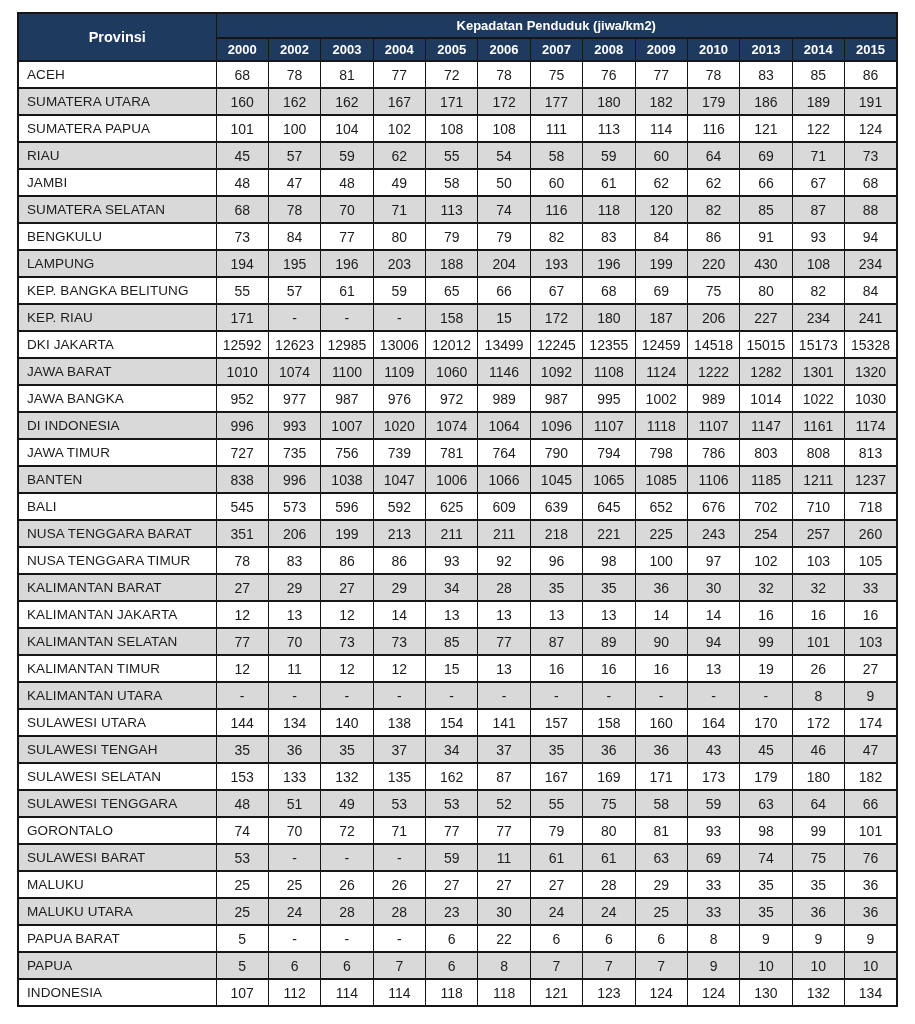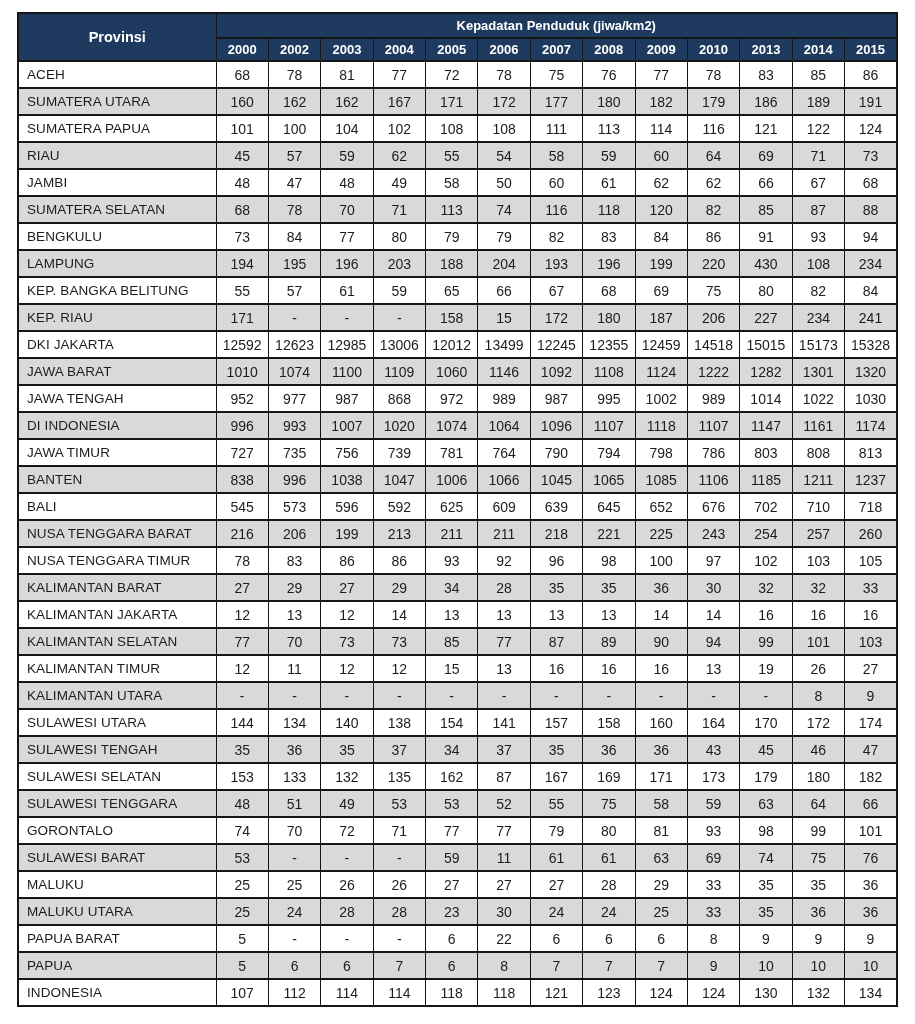--- a/index.html
+++ b/index.html
@@ -280,25 +280,25 @@
           <td>1146</td>
           <td>1092</td>
           <td>1108</td>
           <td>1124</td>
           <td>1222</td>
           <td>1282</td>
           <td>1301</td>
           <td>1320</td>
         </tr>
         <tr>
-          <td class="prov">JAWA TENGAH</td>
+          <td class="prov">JAWA BANGKA</td>
           <td>952</td>
           <td>977</td>
           <td>987</td>
-          <td>868</td>
+          <td>976</td>
           <td>972</td>
           <td>989</td>
           <td>987</td>
           <td>995</td>
           <td>1002</td>
           <td>989</td>
           <td>1014</td>
           <td>1022</td>
           <td>1030</td>
         </tr>
@@ -361,21 +361,21 @@
           <td>639</td>
           <td>645</td>
           <td>652</td>
           <td>676</td>
           <td>702</td>
           <td>710</td>
           <td>718</td>
         </tr>
         <tr>
           <td class="prov">NUSA TENGGARA BARAT</td>
-          <td>216</td>
+          <td>351</td>
           <td>206</td>
           <td>199</td>
           <td>213</td>
           <td>211</td>
           <td>211</td>
           <td>218</td>
           <td>221</td>
           <td>225</td>
           <td>243</td>
           <td>254</td>

